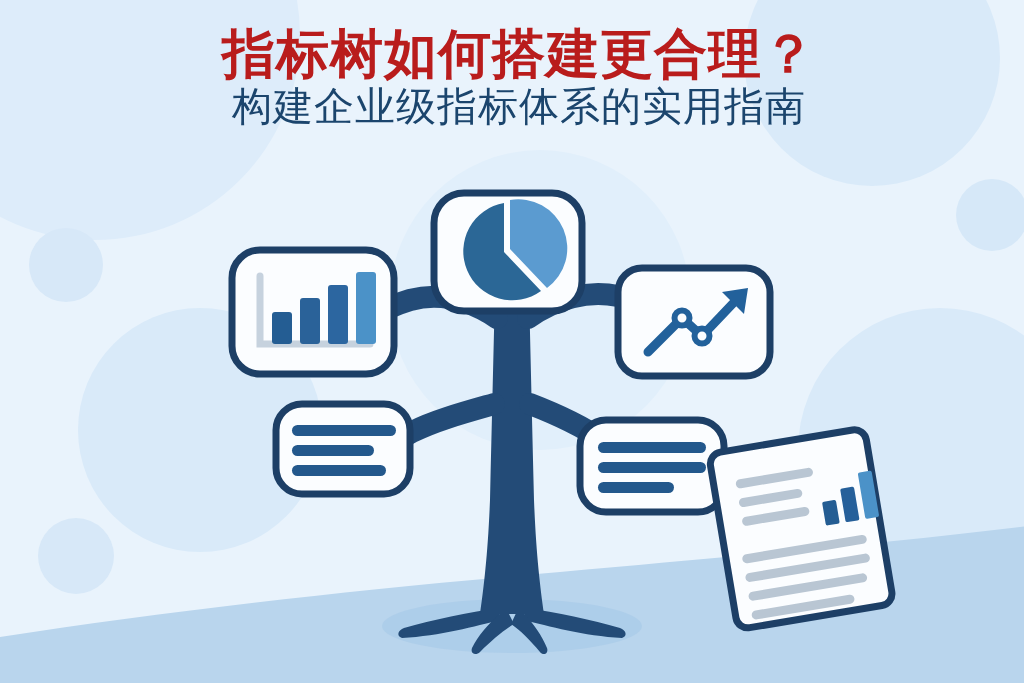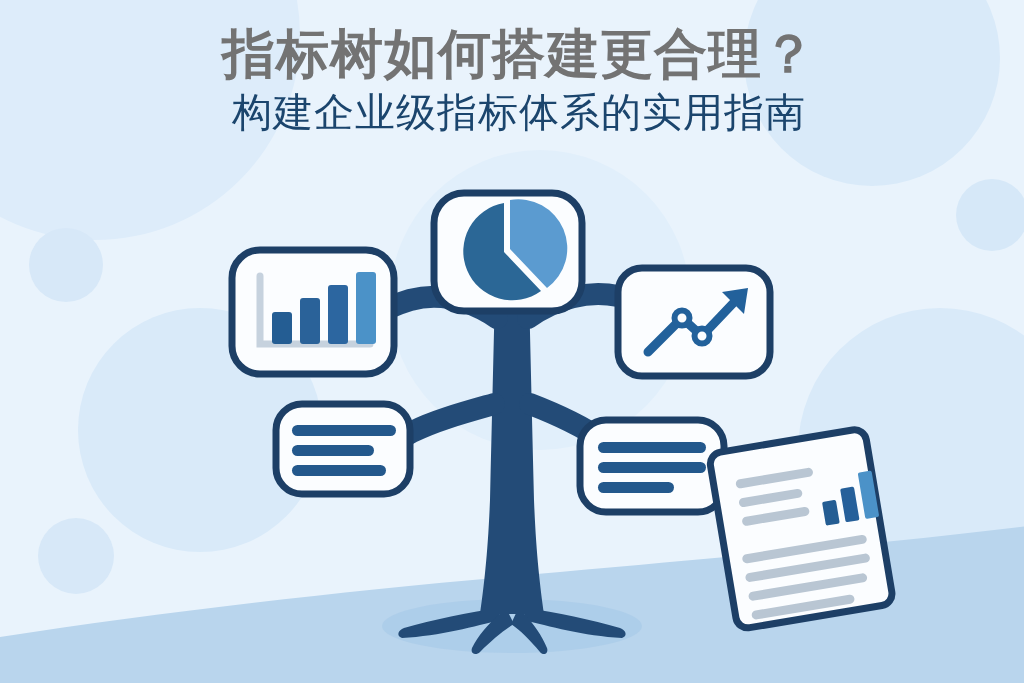--- a/index.html
+++ b/index.html
@@ -9,26 +9,26 @@
     background:#e9f3fc;
   }
   #stage{position:relative;width:1024px;height:683px;overflow:hidden;background:#e9f3fc;}
   #bg{position:absolute;inset:0;width:1024px;height:683px;}
   #art{position:absolute;inset:0;width:1024px;height:683px;}
   #titleblock{
     position:absolute;left:0;top:24px;width:1024px;
     text-align:center;pointer-events:none;
   }
   #headline{
-    font-size:53px;line-height:1.12;font-weight:bold;color:#737373;
+    font-size:53px;line-height:1.12;font-weight:bold;color:#b91c1c;
     letter-spacing:1px;margin:0;padding:0 0 0 14px;
   }
   #subhead{
     font-size:40px;line-height:1.15;font-weight:400;color:#1b456d;
-    letter-spacing:1px;margin:6px 0 0 0;padding:0 0 0 14px;
+    letter-spacing:1px;margin:0 0 0 0;padding:0 0 0 14px;
   }
 </style>
 </head>
 <body>
 
 <div id="stage">
 
   <svg id="bg" viewBox="0 0 1024 683">
     <rect x="0" y="0" width="1024" height="683" fill="#e9f3fc"></rect>
 

